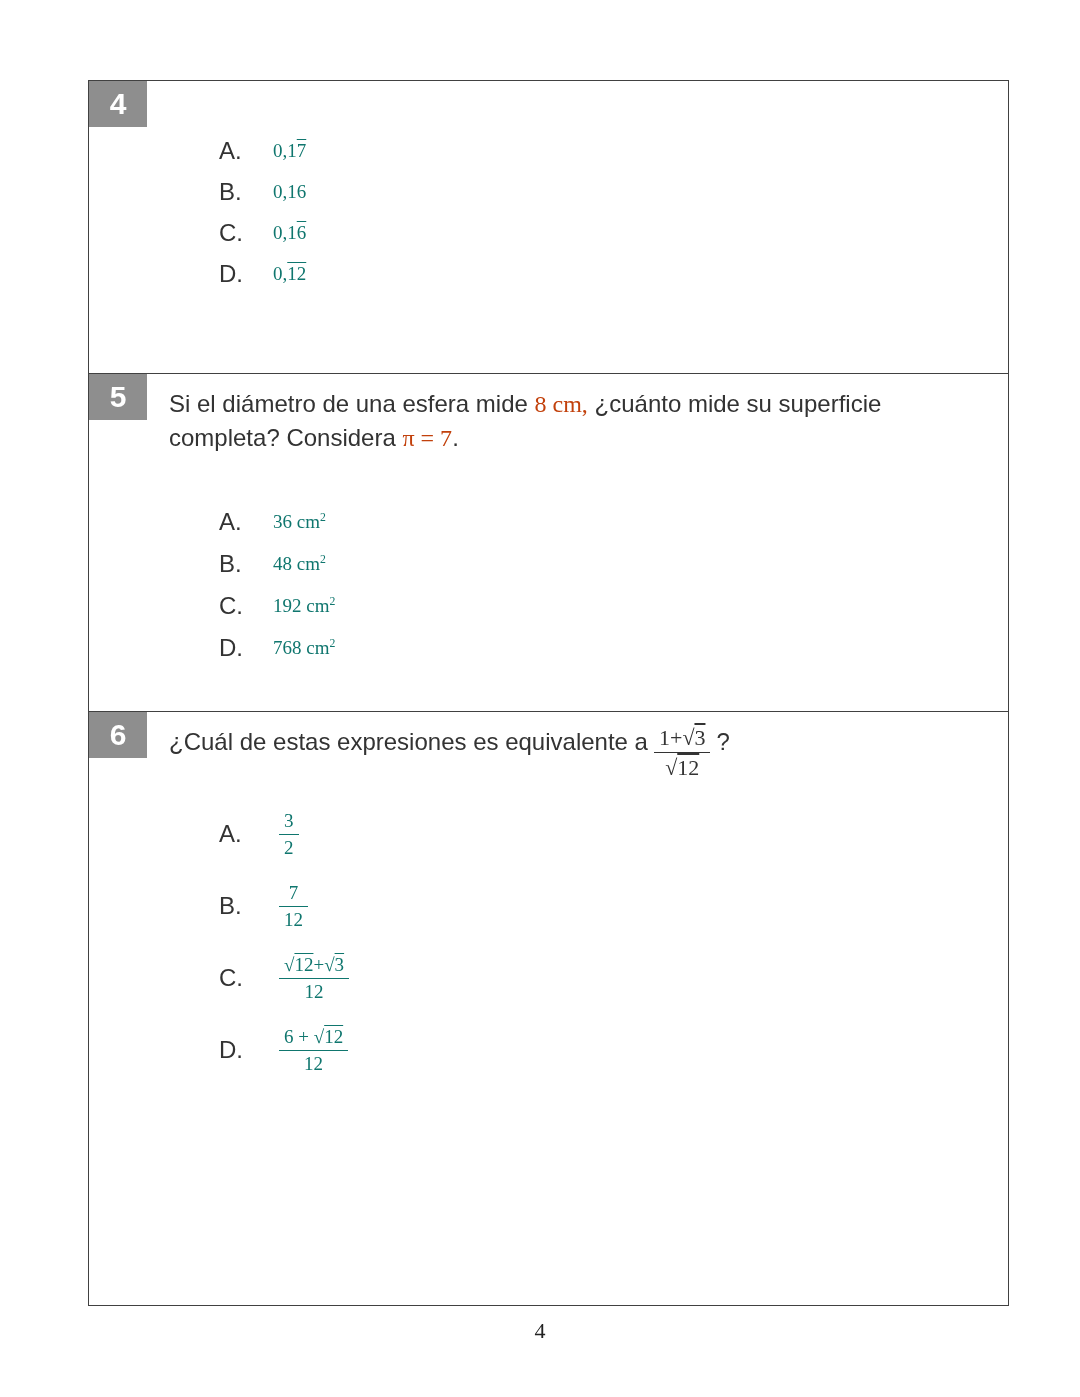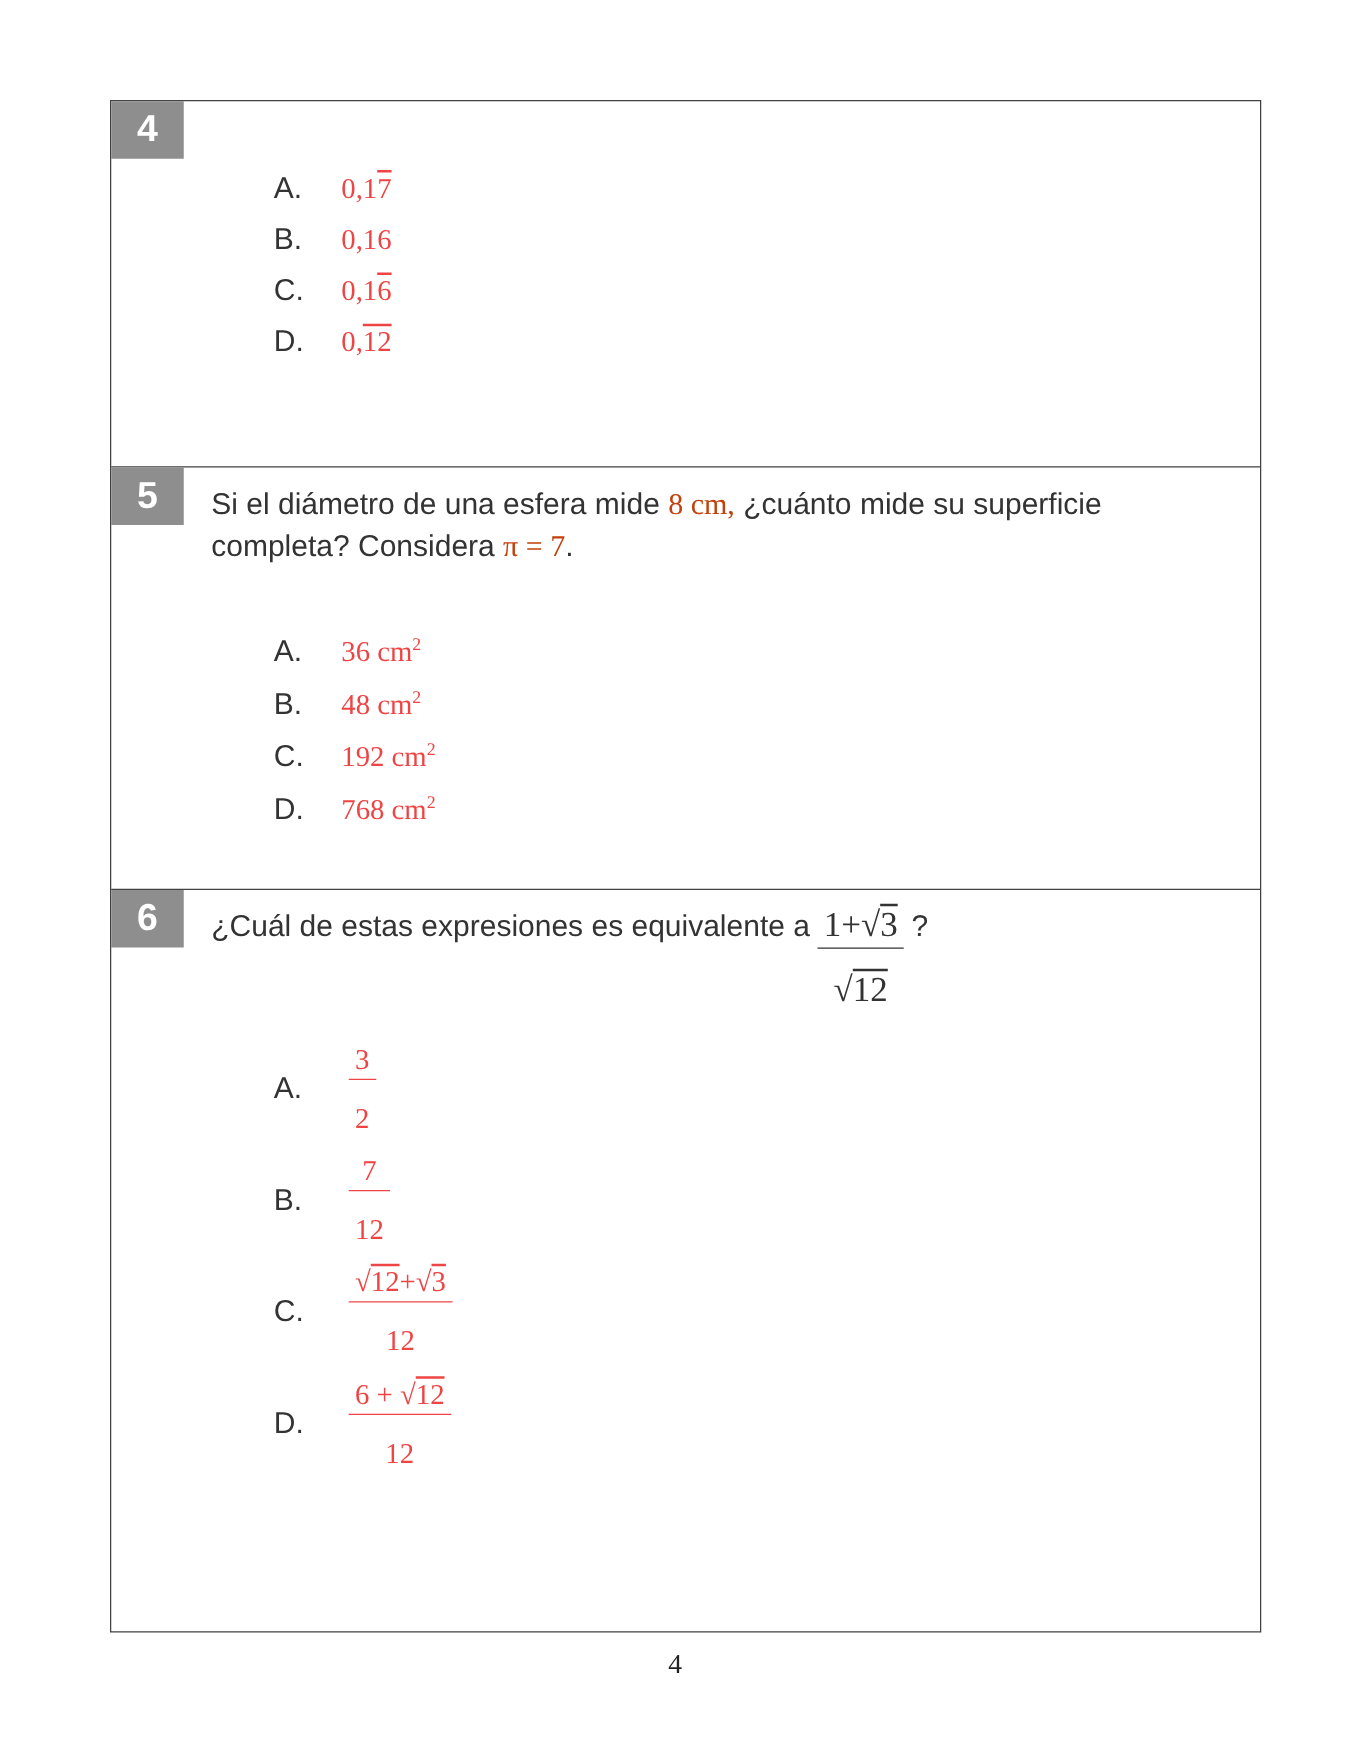--- a/index.html
+++ b/index.html
@@ -39,39 +39,39 @@
   .q4 .options { margin-top:36px; }
   .q5 .options { margin-top:46px; }
   .q6 .options { margin-top:26px; }
   .option { display:flex; align-items:center; }
   .q4 .option { height:41px; }
   .q5 .option { height:42px; }
   .q6 .option { margin-bottom:16px; min-height:56px; }
   .opt-letter { width:54px; font-size:24px; color:#333333; flex:0 0 54px; }
   .opt-value {
     font-family:"Liberation Serif", serif;
-    font-size:23px; color:#ef4444;
+    font-size:19px; color:#0f766e;
   }
   .ovl { text-decoration:overline; }
   .sqrt { white-space:nowrap; }
   .frac {
     display:inline-block;
     text-align:center;
     vertical-align:middle;
     font-family:"Liberation Serif", serif;
     margin:0 6px;
   }
   .frac .num {
     display:block;
     padding:1px 5px 3px;
     border-bottom:1.5px solid currentColor;
     line-height:1.05;
   }
-  .frac .den { display:block; padding:3px 5px 1px; line-height:1.05;margin-top:16px; }
-  .q-prompt .frac { font-size:28px; }
+  .frac .den { display:block; padding:3px 5px 1px; line-height:1.05; }
+  .q-prompt .frac { font-size:22px; }
   sup.sup { font-size:0.62em; vertical-align:super; line-height:0; }
   .page-number {
     position:absolute;
     left:0; top:1318px; width:100%;
     text-align:center;
     font-family:"Liberation Serif", serif;
     font-size:22px; color:#222222;
   }
 </style>
 </head>

